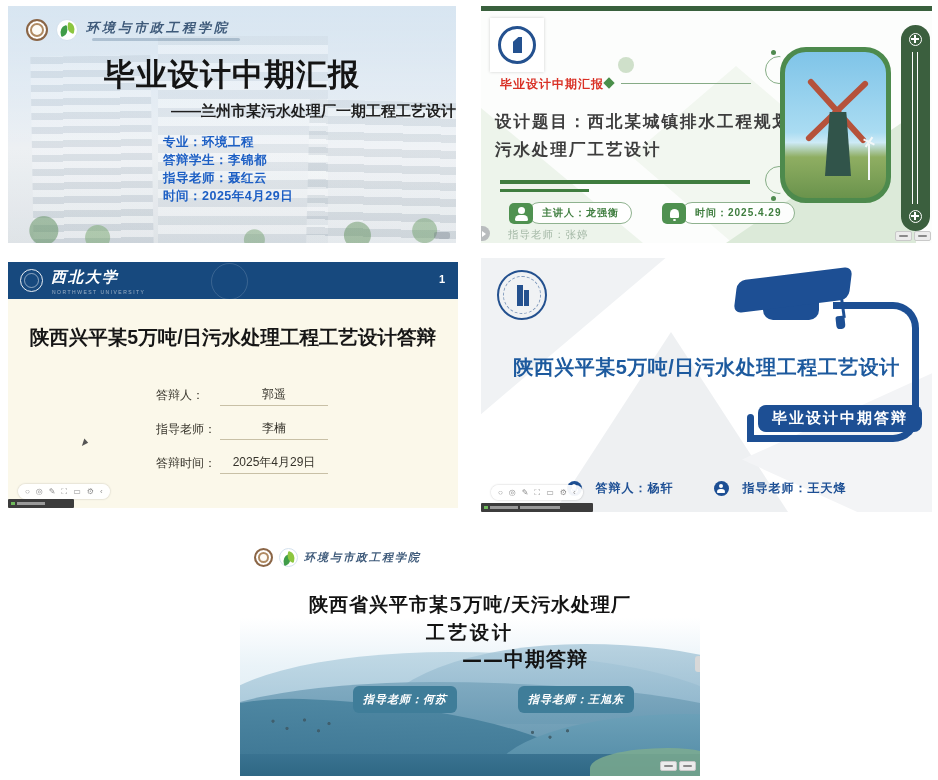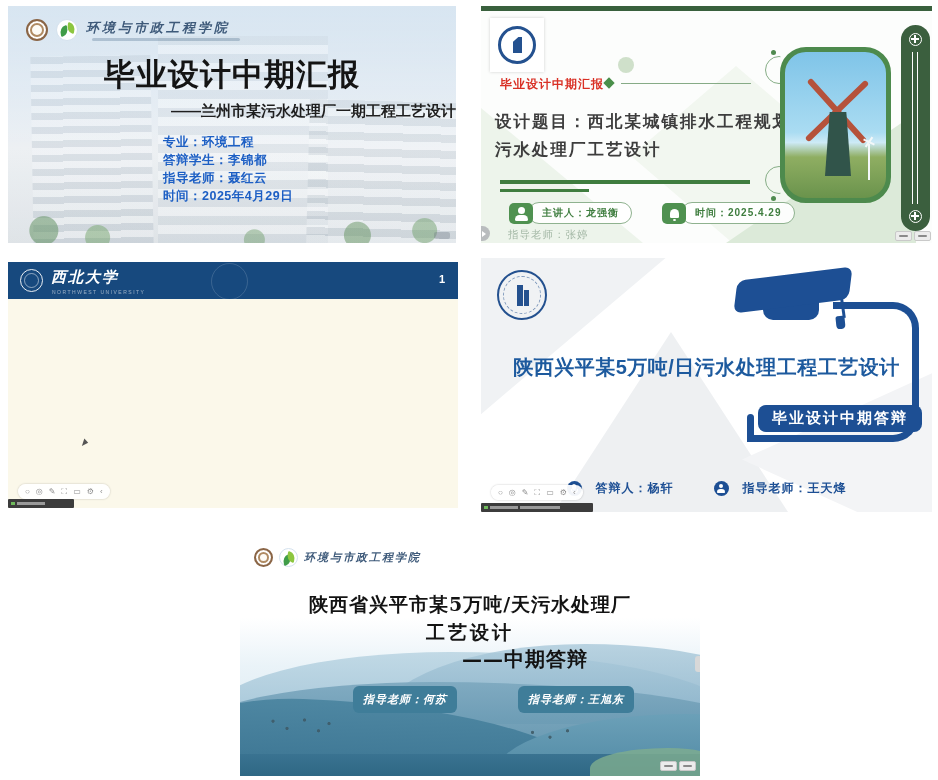--- a/index.html
+++ b/index.html
@@ -289,20 +289,35 @@
   </div>
 
   <div class="slide" id="slide3">
     <div class="s3-header">
       <div class="s3-logo"></div>
       <div class="s3-univ">西北大学</div>
       <div class="s3-univ-en">NORTHWEST UNIVERSITY</div>
       <div class="s3-wm"></div>
       <div class="s3-page">1</div>
     </div>
+    <div class="s3-title">陕西兴平某5万吨/日污水处理工程工艺设计答辩</div>
+    <div class="s3-form">
+      <div class="s3-row">
+        <div class="s3-label">答辩人：</div>
+        <div class="s3-value">郭遥</div>
+      </div>
+      <div class="s3-row">
+        <div class="s3-label">指导老师：</div>
+        <div class="s3-value">李楠</div>
+      </div>
+      <div class="s3-row">
+        <div class="s3-label">答辩时间：</div>
+        <div class="s3-value">2025年4月29日</div>
+      </div>
+    </div>
     <div class="s3-cursor"></div>
     <div class="anno-toolbar">
       <span class="anno-ic">○</span>
       <span class="anno-ic">◎</span>
       <span class="anno-ic">✎</span>
       <span class="anno-ic">⛶</span>
       <span class="anno-ic">▭</span>
       <span class="anno-ic">⚙</span>
       <span class="anno-ic">‹</span>
     </div>

